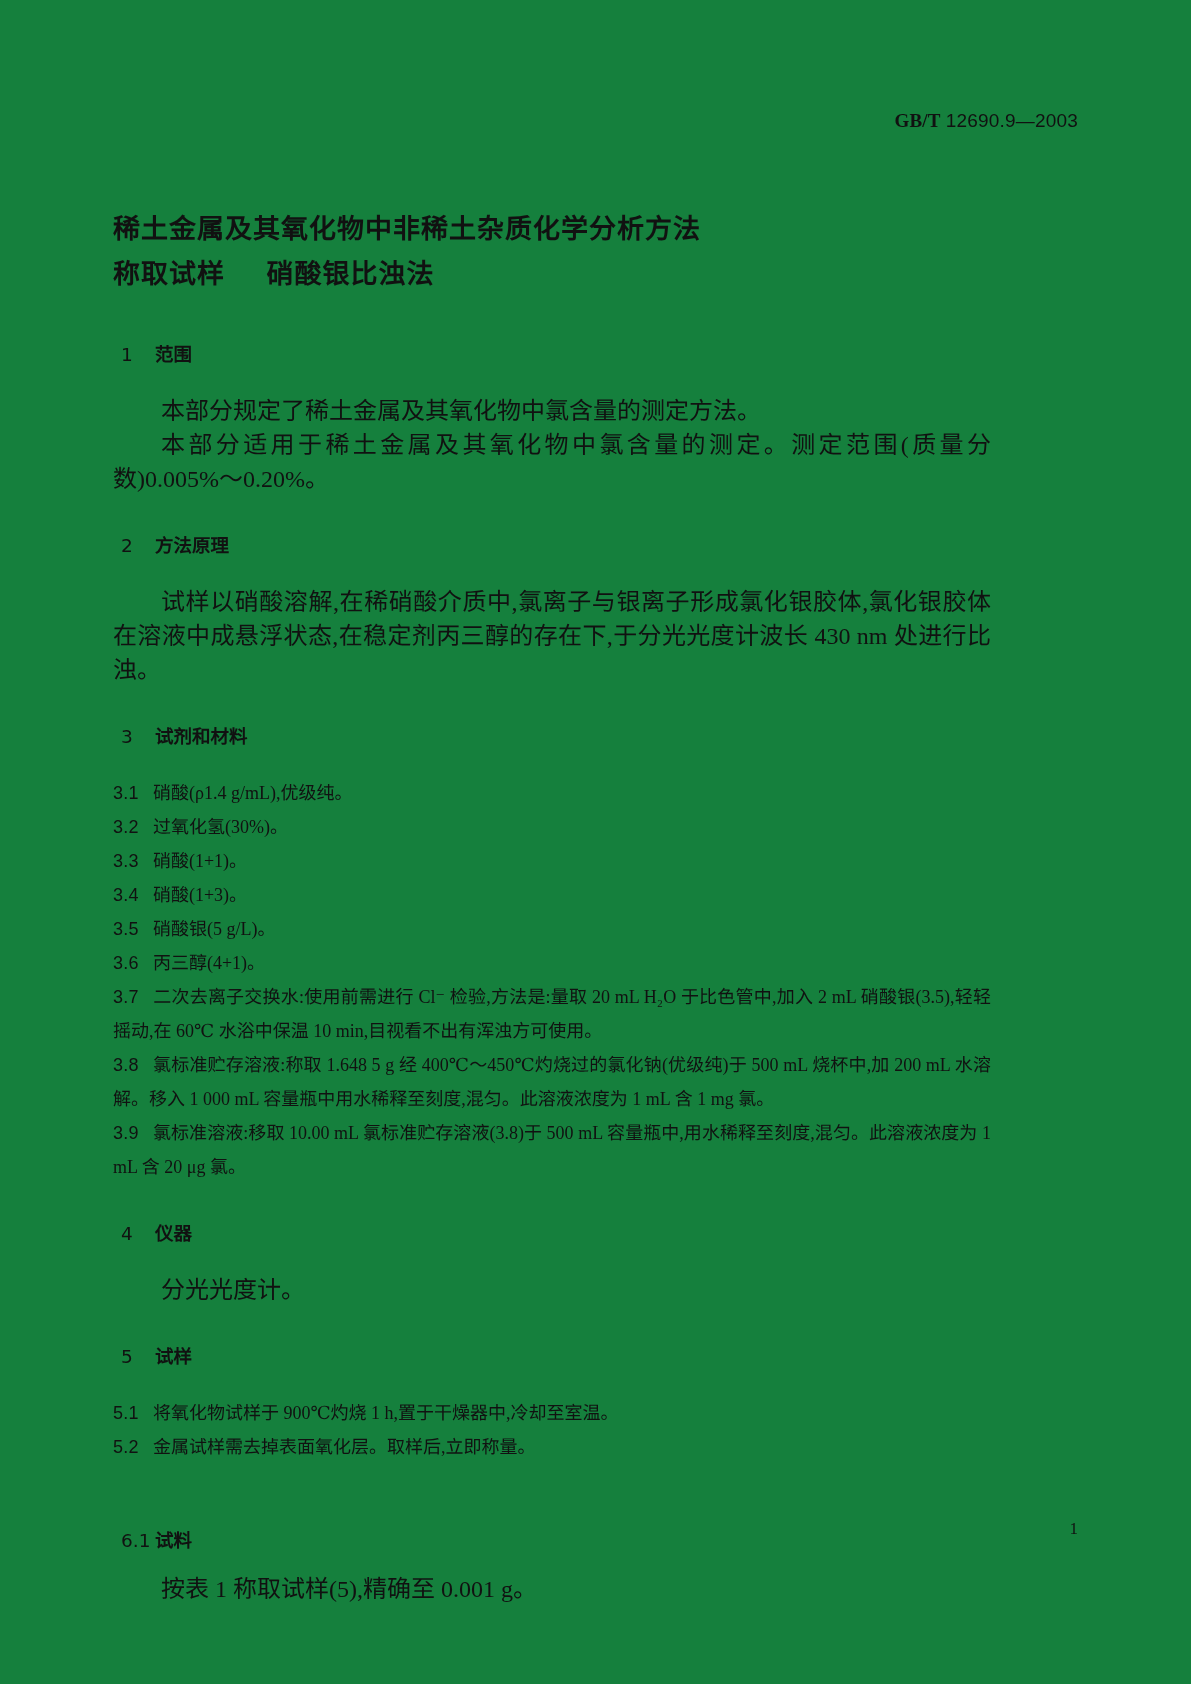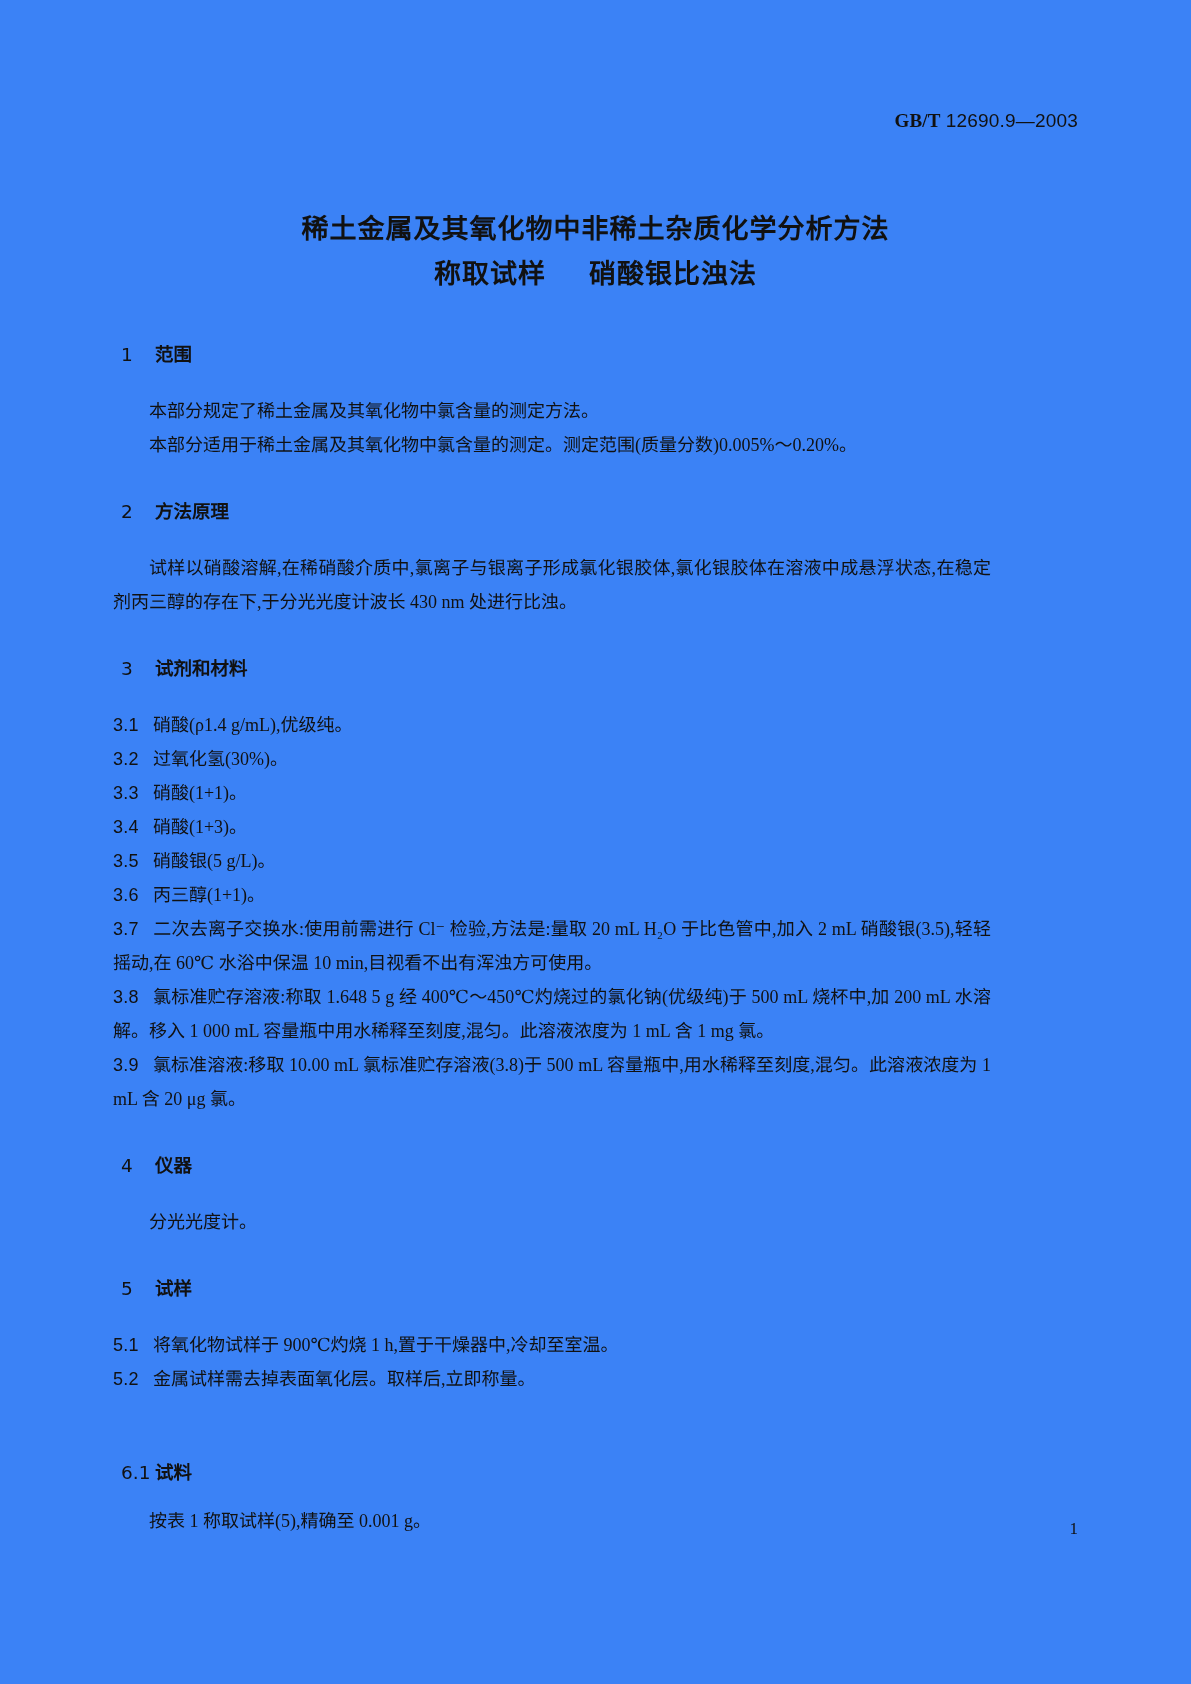--- a/index.html
+++ b/index.html
@@ -11,21 +11,21 @@
   body {
     font-family: "Liberation Serif", "DejaVu Serif", serif;
     color: #111111;
     -webkit-font-smoothing: antialiased;
   }
   .page {
     position: relative;
     width: 1191px;
     height: 1684px;
     margin: 0 auto;
-    background: #3b82f6;
+    background: #15803d;
     box-sizing: border-box;
     overflow: hidden;
   }
   
   .header {
     position: absolute;
     top: 110px;
     left: 0;
     right: 113px;
     text-align: right;
@@ -39,22 +39,22 @@
   .header .std-number {
     font-family: "Liberation Sans", sans-serif;
     font-weight: normal;
   }
   
   .doc-title {
     position: absolute;
     top: 207px;
     left: 113px;
     right: 113px;
-    text-align: center;
-    font-family: Liberation Sans, sans-serif;
+    text-align: left;
+    font-family: Liberation Serif, serif;
     font-weight: bold;
     font-size: 27px;
     line-height: 45px;
     letter-spacing: 1px;
   }
   .doc-title .line2 {
     display: block;
   }
   .doc-title .gap {
     display: inline-block;
@@ -83,21 +83,21 @@
     font-weight: normal;
   }
   .h-l1 { margin-top: 0; }
   .spacer-before-h { height: 27px; }
   .spacer-after-h { height: 20px; }
   .spacer-sm { height: 12px; }
   
   p.body {
     margin: 0;
     padding: 0;
-    font-size: 18px;
+    font-size: 24px;
     line-height: 34px;
     text-align: justify;
     text-justify: inter-ideograph;
   }
   p.indent { text-indent: 2em; }
   
   p.sub {
     margin: 0;
     padding: 0;
     font-size: 18px;
@@ -158,21 +158,21 @@
 
     <div class="spacer-before-h"></div>
     <div class="clause-h"><span class="num">3</span><span>试剂和材料</span></div>
     <div class="spacer-after-h"></div>
 
     <p class="sub"><span class="sn">3.1</span><span>硝酸(ρ1.4 g/mL),优级纯。</span></p>
     <p class="sub"><span class="sn">3.2</span><span>过氧化氢(30%)。</span></p>
     <p class="sub"><span class="sn">3.3</span><span>硝酸(1+1)。</span></p>
     <p class="sub"><span class="sn">3.4</span><span>硝酸(1+3)。</span></p>
     <p class="sub"><span class="sn">3.5</span><span>硝酸银(5 g/L)。</span></p>
-    <p class="sub"><span class="sn">3.6</span><span>丙三醇(1+1)。</span></p>
+    <p class="sub"><span class="sn">3.6</span><span>丙三醇(4+1)。</span></p>
     <p class="sub"><span class="sn">3.7</span><span>二次去离子交换水:使用前需进行 Cl⁻ 检验,方法是:量取 20 mL H₂O 于比色管中,加入 2 mL 硝酸银(3.5),轻轻摇动,在 60℃ 水浴中保温 10 min,目视看不出有浑浊方可使用。</span></p>
     <p class="sub"><span class="sn">3.8</span><span>氯标准贮存溶液:称取 1.648 5 g 经 400℃～450℃灼烧过的氯化钠(优级纯)于 500 mL 烧杯中,加 200 mL 水溶解。移入 1 000 mL 容量瓶中用水稀释至刻度,混匀。此溶液浓度为 1 mL 含 1 mg 氯。</span></p>
     <p class="sub"><span class="sn">3.9</span><span>氯标准溶液:移取 10.00 mL 氯标准贮存溶液(3.8)于 500 mL 容量瓶中,用水稀释至刻度,混匀。此溶液浓度为 1 mL 含 20 μg 氯。</span></p>
 
     <div class="spacer-before-h"></div>
     <div class="clause-h"><span class="num">4</span><span>仪器</span></div>
     <div class="spacer-after-h"></div>
     <p class="body indent">分光光度计。</p>
 
     <div class="spacer-before-h"></div>

